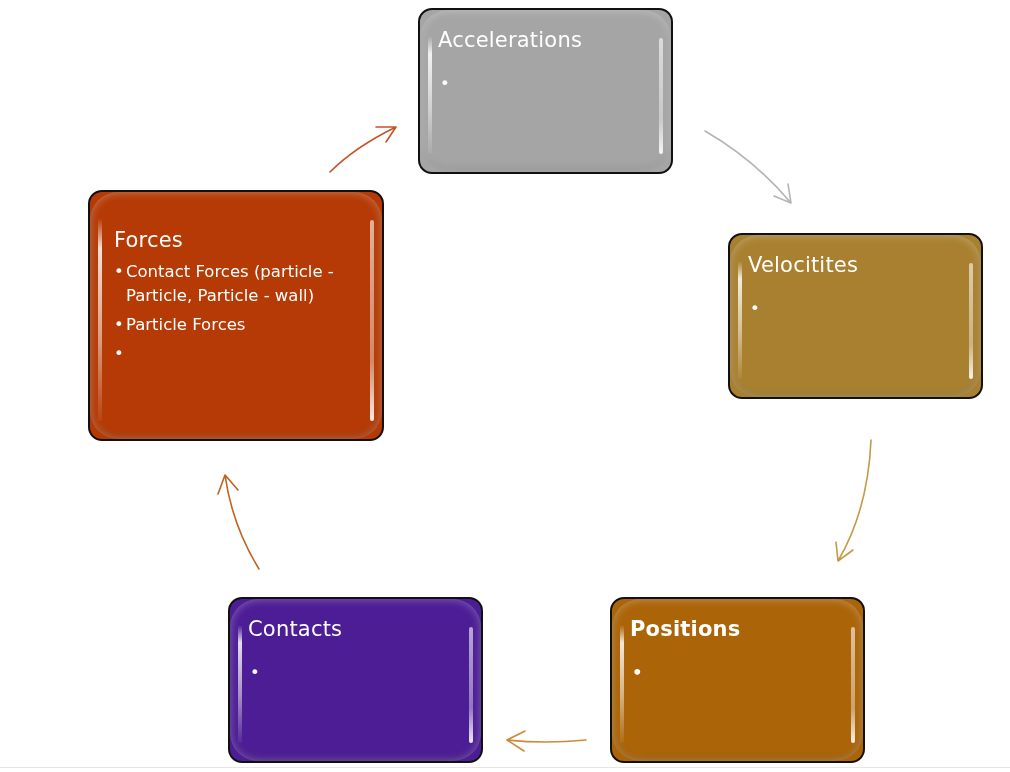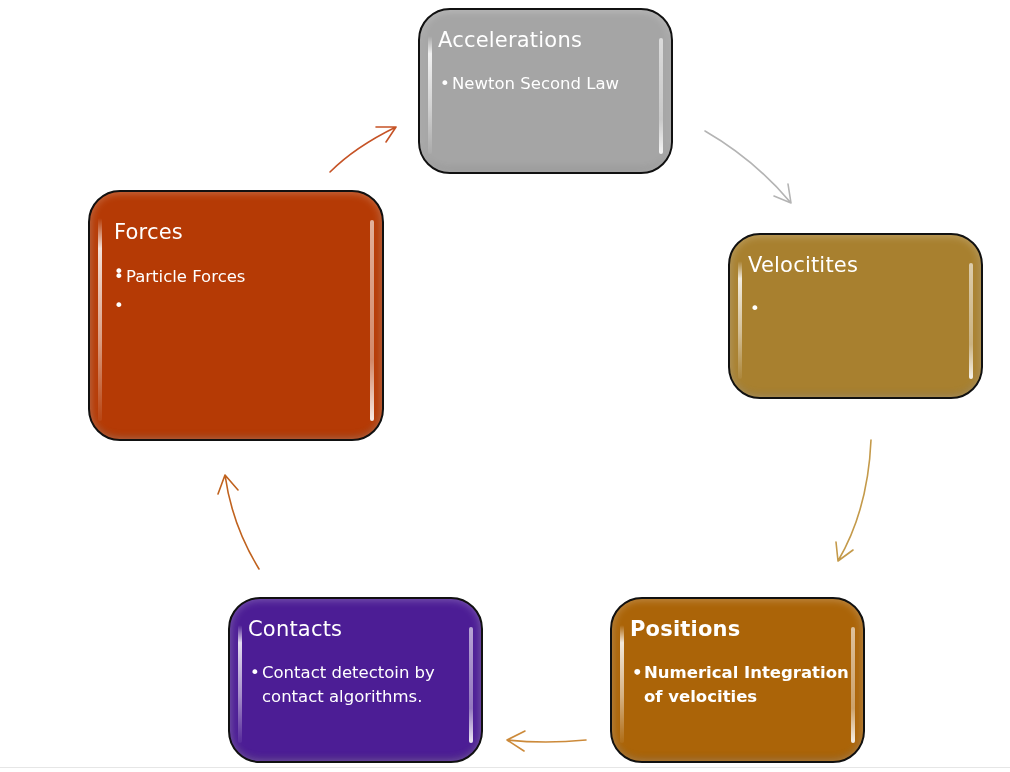--- a/index.html
+++ b/index.html
@@ -1,19 +1,19 @@
 <!DOCTYPE html>
 <html><head>
 <meta charset="utf-8">
 <style>
   html, body { margin:0; padding:0; }
   body { width:1010px; height:772px; background:#ffffff; position:relative; overflow:hidden;
          font-family:"DejaVu Sans", "Liberation Sans", sans-serif; }
   .bottom-line { position:absolute; left:0; right:0; top:767px; height:1px; background:#e6e6e6; }
-  .box { position:absolute; border:2px solid #111; border-radius:32px; box-sizing:border-box;
+  .box { position:absolute; border:2px solid #111; border-radius:14px; box-sizing:border-box;
          color:#fff; overflow:hidden; }
   .box::before { content:""; position:absolute; left:8px; top:26px; width:4px; bottom:18px;
          border-radius:3px; background:linear-gradient(to bottom, rgba(255,255,255,0.0), rgba(255,255,255,0.85) 15%, rgba(255,255,255,0.5) 60%, rgba(255,255,255,0.05)); }
   .box::after { content:""; position:absolute; right:8px; top:28px; width:4px; bottom:18px;
          border-radius:3px; background:linear-gradient(to bottom, rgba(255,255,255,0.6), rgba(255,255,255,0.4) 70%, rgba(255,255,255,0.9)); }
   .box .inner { position:absolute; inset:0; border-radius:28px;
          box-shadow: inset 0 0 10px rgba(255,255,255,0.35), inset 0 -4px 6px rgba(0,0,0,0.15); }
   .title { position:absolute; font-size:21px; letter-spacing:0.2px; }
   .bullets { position:absolute; list-style:none; margin:0; padding:0; font-size:16.5px; line-height:24px; }
   .bullets li { position:relative; padding-left:12px; margin-bottom:5px; }
@@ -37,49 +37,49 @@
     <path id="a2" d="M871 440 Q 868 510 838 561 M838 561 L836 542 M838 561 L853 550" stroke="#c49a4a"></path>
     <path id="a3" d="M586 740 Q 545 744 507 740 M507 740 L525 731 M507 740 L524 751" stroke="#cc8a3a"></path>
     <path id="a4" d="M259 569 Q 232 525 225 475 M225 475 L218 494 M225 475 L238 490" stroke="#c0621e"></path>
   </g>
 </svg>
 
 <div class="box" id="b-acc" style="background-color: rgb(165, 165, 165);">
   <div class="inner"></div>
   <div class="title" style="left:18px; top:18px;">Accelerations</div>
   <ul class="bullets" style="left:20px; top:62px; width:225px;">
-    <li><span class="dot">•</span><span>Newton Second Law</span></li>
+    <li><span class="dot">•</span></li>
   </ul>
 </div>
 
 <div class="box" id="b-vel" style="background-color: rgb(168, 128, 47);">
   <div class="inner"></div>
   <div class="title" style="left:18px; top:18px;">Velocitites</div>
   <ul class="bullets" style="left:20px; top:62px; width:228px;">
     <li><span class="dot">•</span></li>
   </ul>
 </div>
 
 <div class="box" id="b-pos" style="background-color: rgb(171, 100, 8); font-weight: bold;">
   <div class="inner"></div>
   <div class="title" style="left:18px; top:18px;">Positions</div>
   <ul class="bullets" style="left:20px; top:62px; width:228px;">
-    <li><span class="dot">•</span><span>Numerical Integration of velocities</span></li>
+    <li><span class="dot">•</span></li>
   </ul>
 </div>
 
 <div class="box" id="b-con" style="background-color: #4c1d95;">
   <div class="inner"></div>
   <div class="title" style="left:18px; top:18px;">Contacts</div>
   <ul class="bullets" style="left:20px; top:62px; width:222px;">
-    <li><span class="dot">•</span><span>Contact detectoin by contact algorithms.</span></li>
+    <li><span class="dot">•</span></li>
   </ul>
 </div>
 
 <div class="box" id="b-for" style="background-color: rgb(181, 58, 5);">
   <div class="inner"></div>
-  <div class="title" style="left:24px; top:28px;">Forces</div>
+  <div class="title" style="left:24px; top:36px;">Forces</div>
   <ul class="bullets" style="left:24px; top:68px; width:255px;">
-    <li><span class="dot">•</span></li>
+    <li><span class="dot">•</span><span>Contact Forces (particle - Particle, Particle - wall)</span></li>
     <li><span class="dot">•</span><span>Particle Forces</span></li>
     <li><span class="dot">•</span></li>
   </ul>
 </div>
 
 </body></html>

